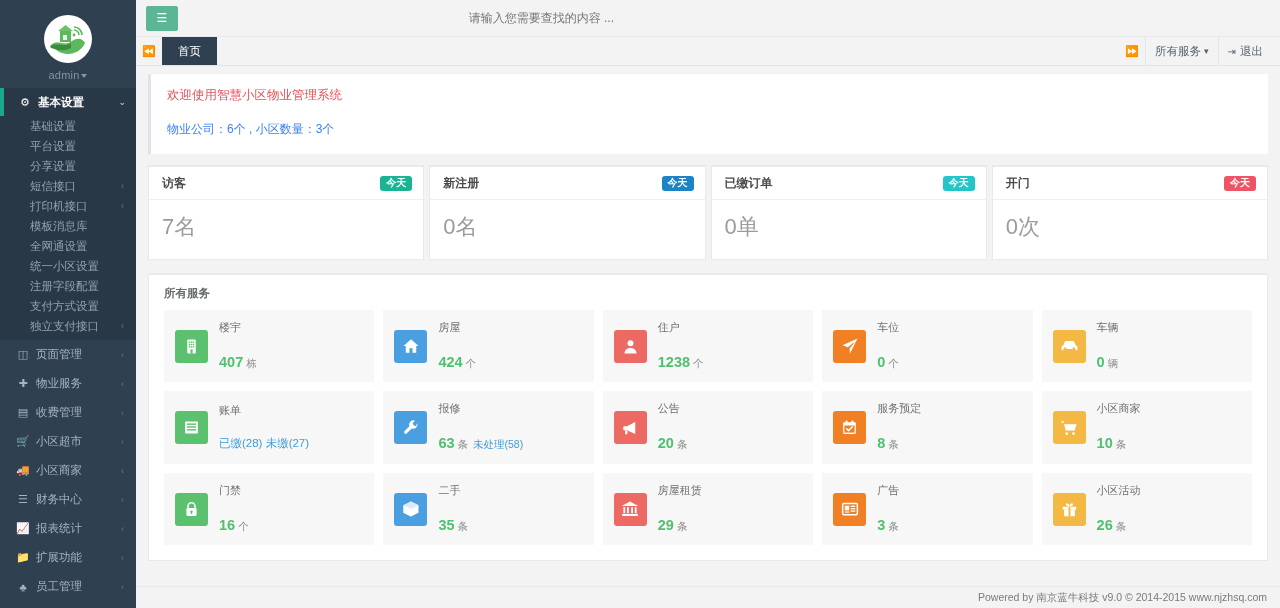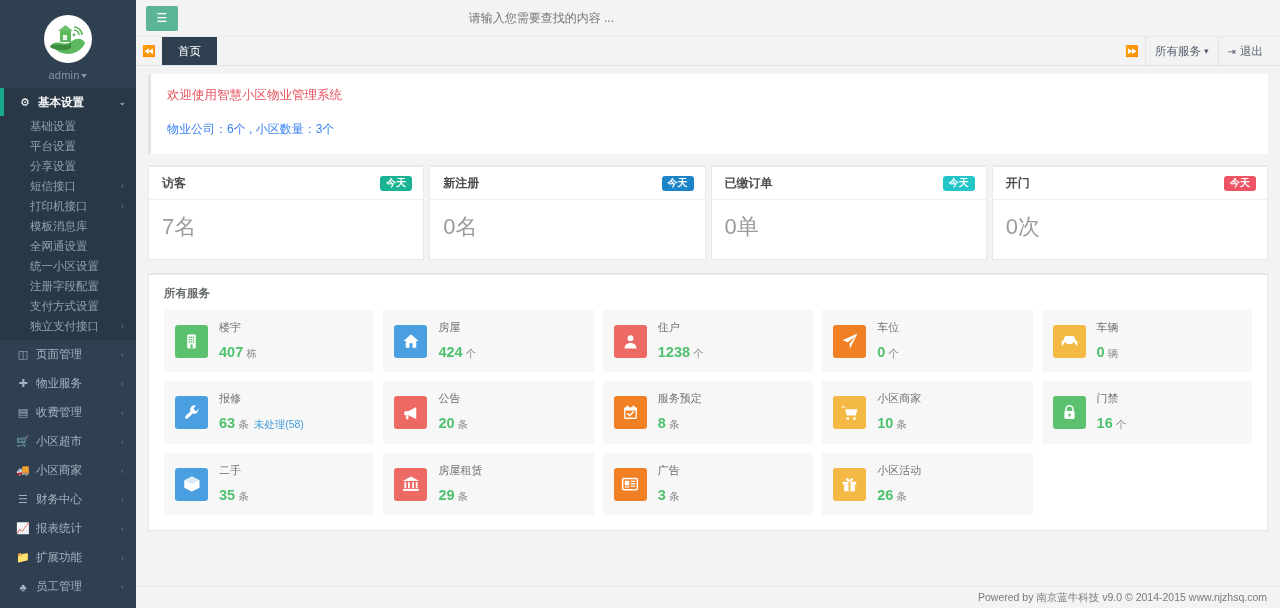--- a/index.html
+++ b/index.html
@@ -215,21 +215,21 @@
   .svc-icon {
     width: 33px; height: 33px;
     border-radius: 3px;
     display: flex; align-items: center; justify-content: center;
     color: #fff;
     flex: 0 0 33px;
   }
   .svc-icon svg { display:block; }
   .svc-text { margin-left: 11px; line-height: 1.35; }
   .svc-name { font-size: 11px; color: #707070; }
-  .svc-val { font-size: 14.5px; color: #4ec16f; font-weight: bold; margin-top: 8px; }
+  .svc-val { font-size: 14.5px; color: #4ec16f; font-weight: bold; margin-top: 18px; }
   .svc-val .unit { font-size: 10.5px; color: #8c8c8c; font-weight: normal; margin-left: 3px; }
   .svc-val.small { font-size: 11.5px; font-weight: normal; color: #3f9dd8; }
   .svc-val .sub-note { font-size: 10.5px; color: #3f9dd8; font-weight: normal; margin-left: 5px; }
 
   
   .footer {
     height: 22px;
     background: #f3f3f4;
     border-top: 1px solid #e7eaec;
     display: flex; align-items: center; justify-content: flex-end;
@@ -495,20 +495,36 @@
                   <circle cx="6.6" cy="14.6" r="1.5" fill="#f3b944"></circle>
                   <circle cx="17.4" cy="14.6" r="1.5" fill="#f3b944"></circle>
                 </svg>
               </div>
               <div class="svc-text">
                 <div class="svc-name">车辆</div>
                 <div class="svc-val">0<span class="unit">辆</span></div>
               </div>
             </div>
             <div class="svc">
+              <div class="svc-icon" style="background: rgb(92, 193, 110);">
+                <svg width="17" height="17" viewBox="0 0 24 24" fill="#fff">
+                  <rect x="3" y="3.5" width="18" height="17" rx="1"></rect>
+                  <g fill="#5cc16e">
+                    <rect x="5.5" y="6.3" width="13" height="2"></rect>
+                    <rect x="5.5" y="10.3" width="13" height="2"></rect>
+                    <rect x="5.5" y="14.3" width="13" height="2"></rect>
+                  </g>
+                </svg>
+              </div>
+              <div class="svc-text">
+                <div class="svc-name">账单</div>
+                <div class="svc-val small">已缴(28) 未缴(27)</div>
+              </div>
+            </div>
+            <div class="svc">
               <div class="svc-icon" style="background: rgb(74, 159, 224);">
                 <svg width="18" height="18" viewBox="0 0 24 24" fill="#fff">
                   <path d="M20.3 5.2 a5.6 5.6 0 0 1-7.3 7.3 L6.4 19.1 a2.1 2.1 0 0 1-3-3 l6.6-6.6 a5.6 5.6 0 0 1 7.3-7.3 L14.3 5.2 l1.1 3.2 l3.2 1.1 Z"></path>
                 </svg>
               </div>
               <div class="svc-text">
                 <div class="svc-name">报修</div>
                 <div class="svc-val">63<span class="unit">条</span><span class="sub-note">未处理(58)</span></div>
               </div>
             </div>

